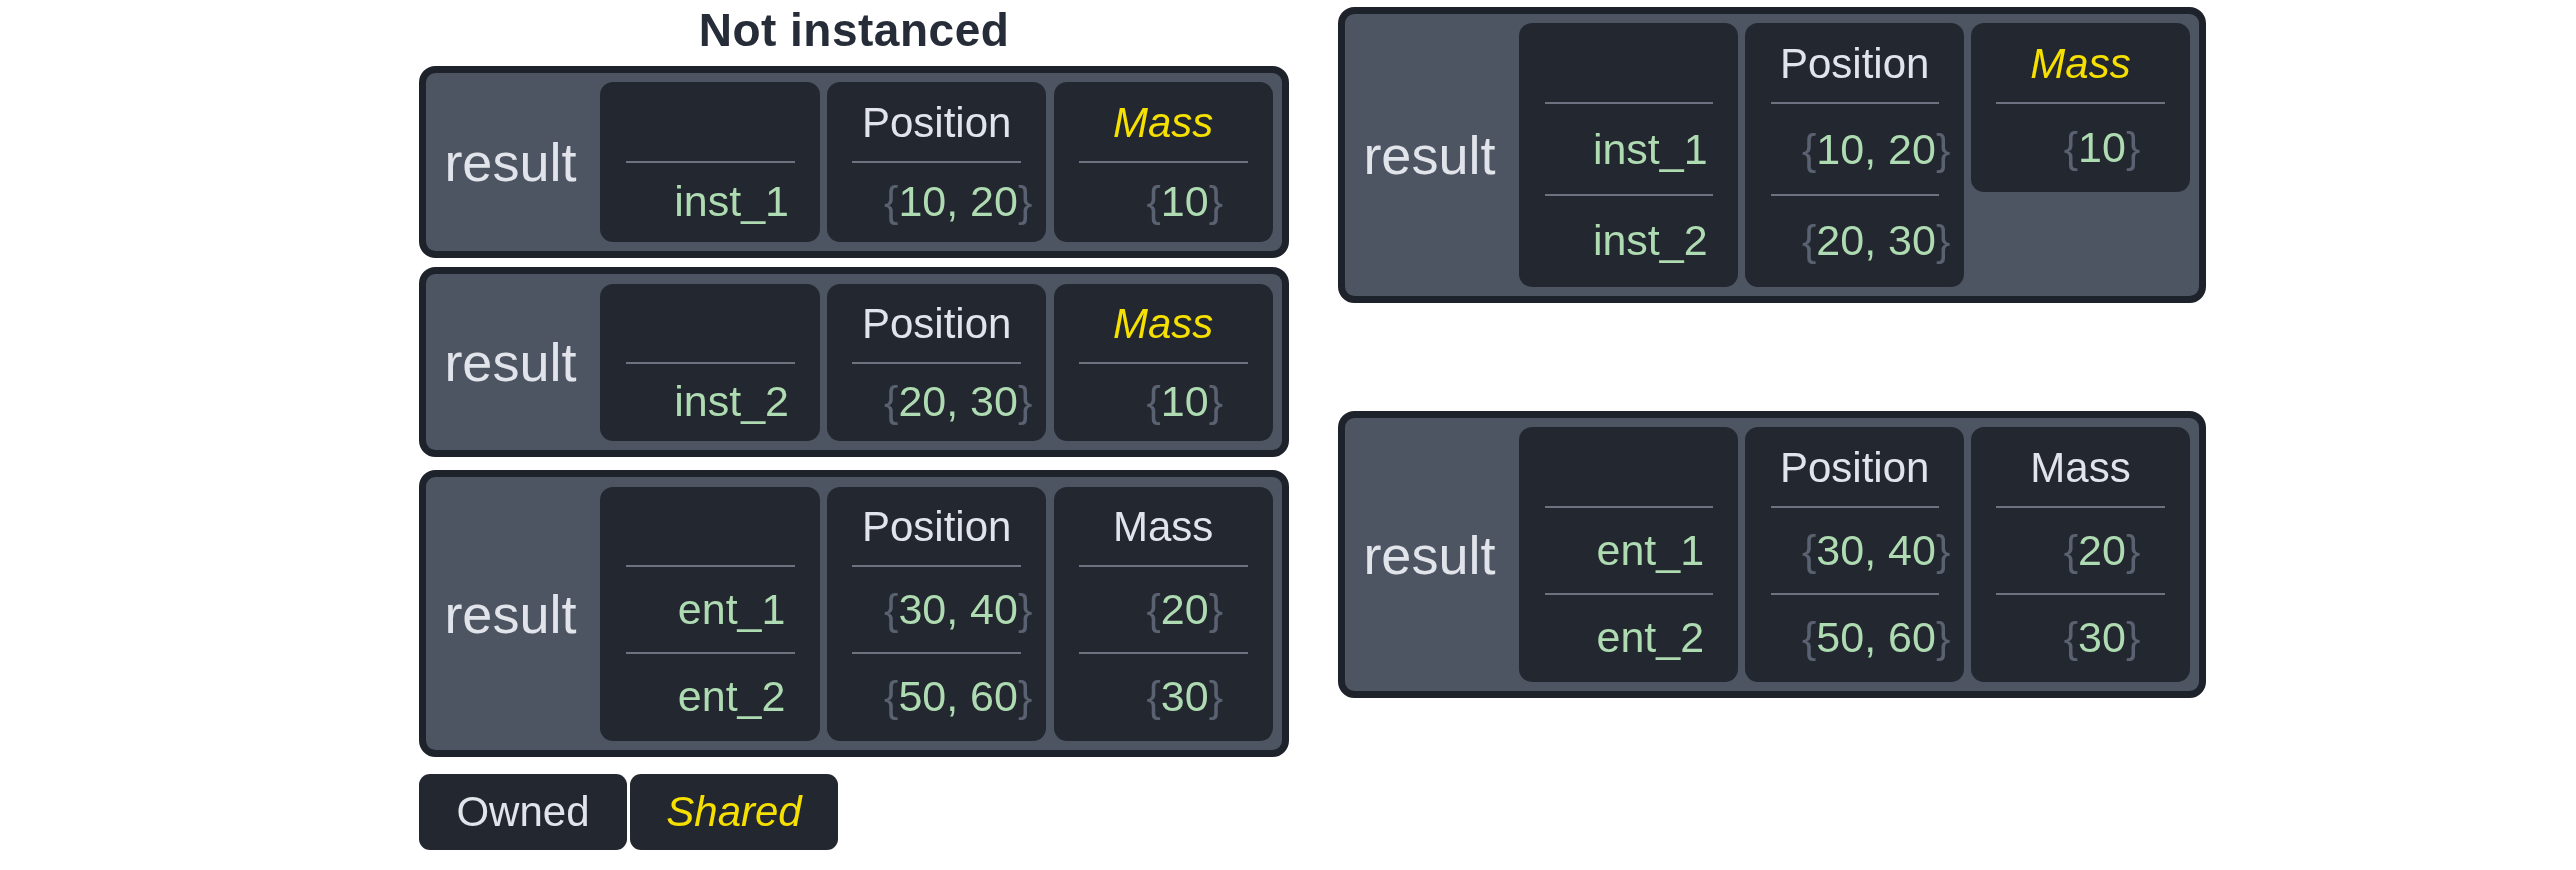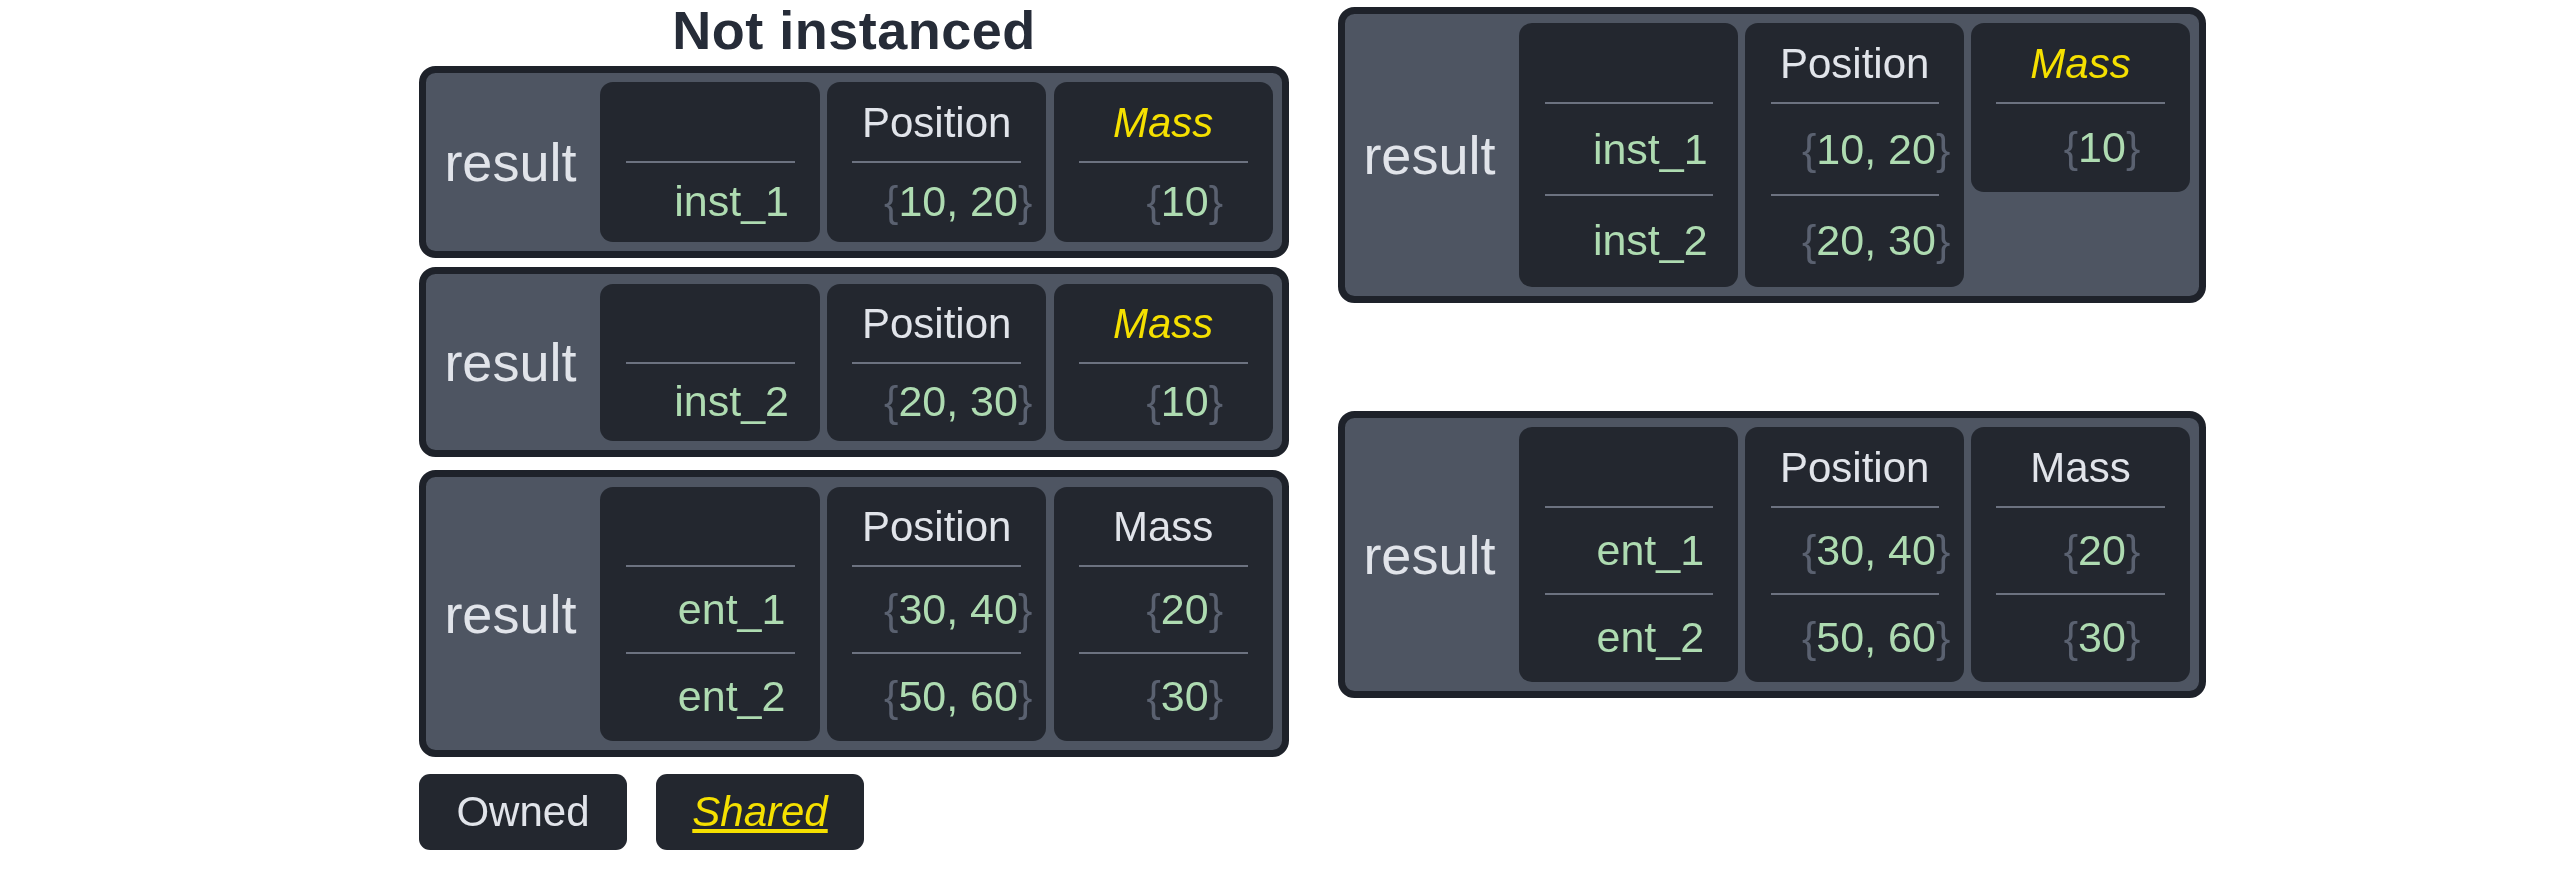--- a/index.html
+++ b/index.html
@@ -21,21 +21,21 @@
     width: 2576px; height: 870px; overflow: hidden; position: relative;
   }
   .canvas { position: relative; width: 2576px; height: 870px; background: var(--page-bg); }
 
   .group { position: absolute; top: 0; }
   .group-left  { left: 419px; width: 870px; }
   .group-right { left: 1338px; width: 868px; }
 
   .title {
     height: 59px; display: flex; align-items: center; justify-content: center;
-    font-size: 54px; font-weight: bold; color: var(--title-text); letter-spacing: 0.5px;
+    font-size: 46px; font-weight: bold; color: var(--title-text); letter-spacing: 0.5px;
   }
 
   .box {
     background: var(--panel-bg);
     border: 7.3px solid var(--panel-border);
     border-radius: 16.5px;
     display: flex; gap: 7.3px;
     padding: 9.2px;
     width: 100%;
   }
@@ -63,27 +63,27 @@
     font-size: 42px; color: var(--owned-text);
   }
   .hdr.shared { color: var(--shared-text); font-style: italic; }
   .divider { align-self: center; width: 77%; border-top: 2.8px solid var(--divider); }
   .val {
     flex: 1; display: flex; align-items: center; justify-content: center;
     font-size: 43px; color: var(--value-text); margin-left: 43px;
   }
   .val .brace { color: var(--brace-text); }
 
-  .legend { margin-top: 16.5px; display: flex; gap: 29px; }
+  .legend { margin-top: 16.5px; display: flex; gap: 3px; }
   .legend-chip {
     width: 208px; height: 76px; background: var(--cell-bg); border-radius: 11px;
     display: flex; align-items: center; justify-content: center;
     font-size: 42px; color: var(--owned-text);
   }
-  .legend-chip.shared { color: var(--shared-text); font-style: italic; text-decoration: underline; }
+  .legend-chip.shared { color: var(--shared-text); font-style: italic; }
 </style>
 </head>
 <body>
 
 <div class="canvas">
 
   <div class="group group-left">
     <div class="title">Not instanced</div>
     <div id="g0">
         <div class="box">

